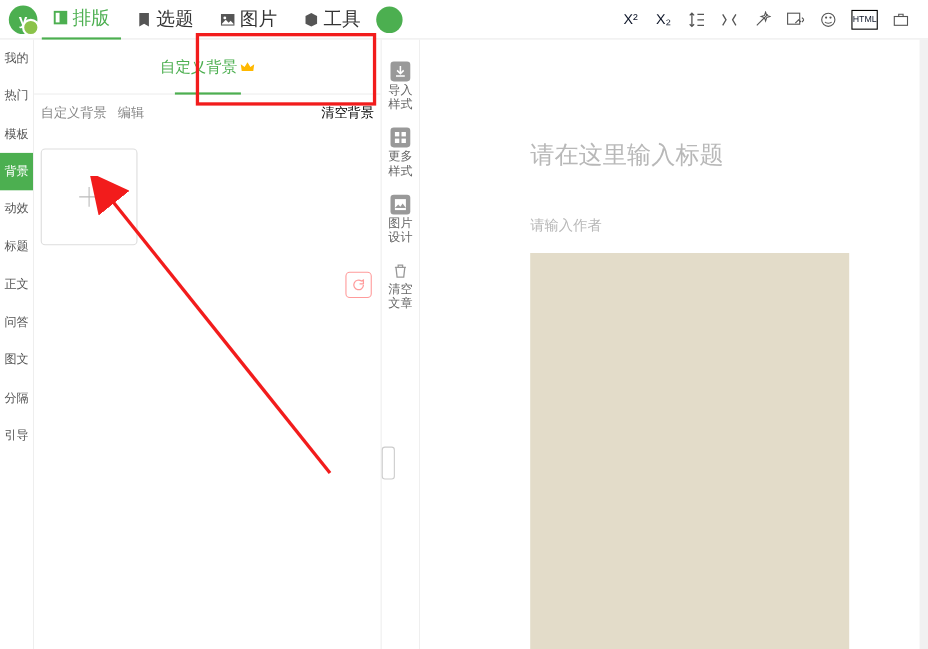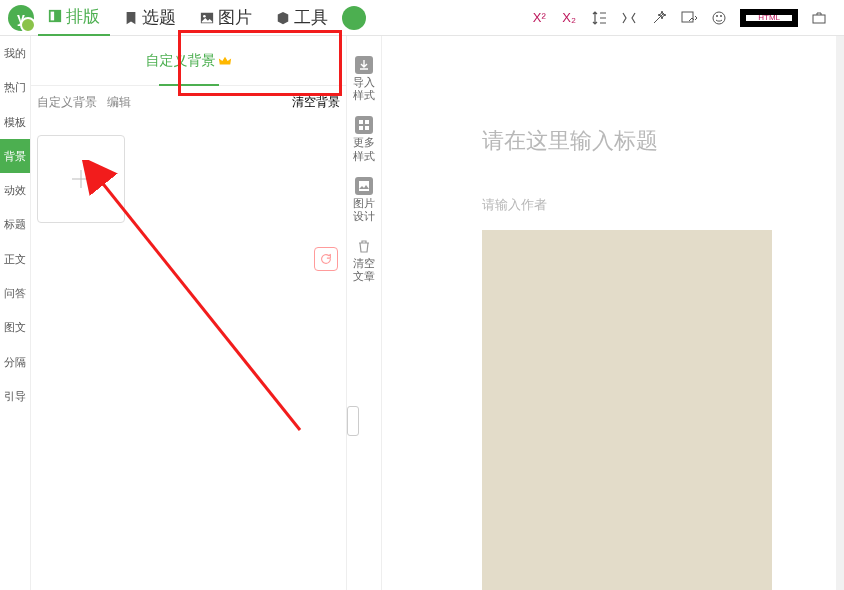--- a/index.html
+++ b/index.html
@@ -5,21 +5,21 @@
 *{box-sizing:border-box;margin:0;padding:0;font-family:"Microsoft YaHei",sans-serif}
 body{width:844px;height:590px;background:#fff;font-size:12px;position:relative;overflow:hidden}
 .topbar{height:36px;display:flex;align-items:center;border-bottom:1px solid #e5e5e5;padding:0 8px;justify-content:space-between}
 .top-left{display:flex;align-items:center;gap:4px}
 .logo{width:26px;height:26px;border-radius:50%;background:#4caf50;display:flex;align-items:center;justify-content:center;color:#fff;font-weight:bold;font-size:14px;position:relative}
 .logo::after{content:"";position:absolute;bottom:-2px;right:-2px;width:12px;height:12px;border-radius:50%;background:#8bc34a;border:2px solid #fff}
 .nav-item{display:flex;align-items:center;gap:4px;padding:6px 10px;color:#333;cursor:pointer;font-size:17px}
 .nav-item.active{color:#4caf50;border-bottom:3px solid #4caf50}
 .nav-ic{width:14px;height:14px;display:inline-block}
 .top-right{display:flex;align-items:center;gap:12px;padding-right:8px}
-.tool-ic{color:#be185d;font-size:13px;cursor:pointer;width:18px;height:18px;display:flex;align-items:center;justify-content:center}
+.tool-ic{color:#0f172a;font-size:13px;cursor:pointer;width:18px;height:18px;display:flex;align-items:center;justify-content:center}
 .avatar{width:24px;height:24px;border-radius:50%;background:#4caf50}
 .main{display:flex;height:calc(100% - 36px)}
 .side-cats{width:31px;background:#fff;border-right:1px solid #eee;display:flex;flex-direction:column}
 .cat{padding:10px 4px;text-align:right;font-size:11px;color:#555;cursor:pointer;line-height:1.3;writing-mode:horizontal-tb}
 .cat.active{background:#4caf50;color:#fff}
 .panel{width:315px;background:#fff;position:relative}
 .tabs{display:flex;height:50px;border-bottom:1px solid #eee}
 .tab{flex:1;display:flex;align-items:center;justify-content:center;font-size:14px;color:#333;cursor:pointer;position:relative}
 .tab.active{color:#4caf50}
 .tab.active::after{content:"";position:absolute;bottom:-1px;left:50%;transform:translateX(-50%);width:60px;height:2px;background:#4caf50}
@@ -103,21 +103,21 @@
         </svg>
       </span>
     <span class="tool-ic">
         <svg width="16" height="16" viewBox="0 0 16 16">
           <circle cx="8" cy="8" r="6" fill="none" stroke="#555"></circle>
           <circle cx="6" cy="6" r="1" fill="#555"></circle>
           <circle cx="10" cy="6" r="1" fill="#555"></circle>
           <path d="M5 10c1 1.5 5 1.5 6 0" stroke="#555" fill="none"></path>
         </svg>
       </span>
-    <span class="tool-ic" style="font-size:8px;border:6px solid #000000;padding:1px 12px;width:auto">HTML</span>
+    <span class="tool-ic" style="font-size:8px;border:1px solid #000000;padding:1px 0;width:auto">HTML</span>
     <span class="tool-ic">
         <svg width="16" height="16" viewBox="0 0 16 16">
           <rect x="2" y="5" width="12" height="8" fill="none" stroke="#555"></rect>
           <path d="M6 5V3h4v2" stroke="#555" fill="none"></path>
         </svg>
       </span>
   </div>
 </div>
 
 <div class="main">

